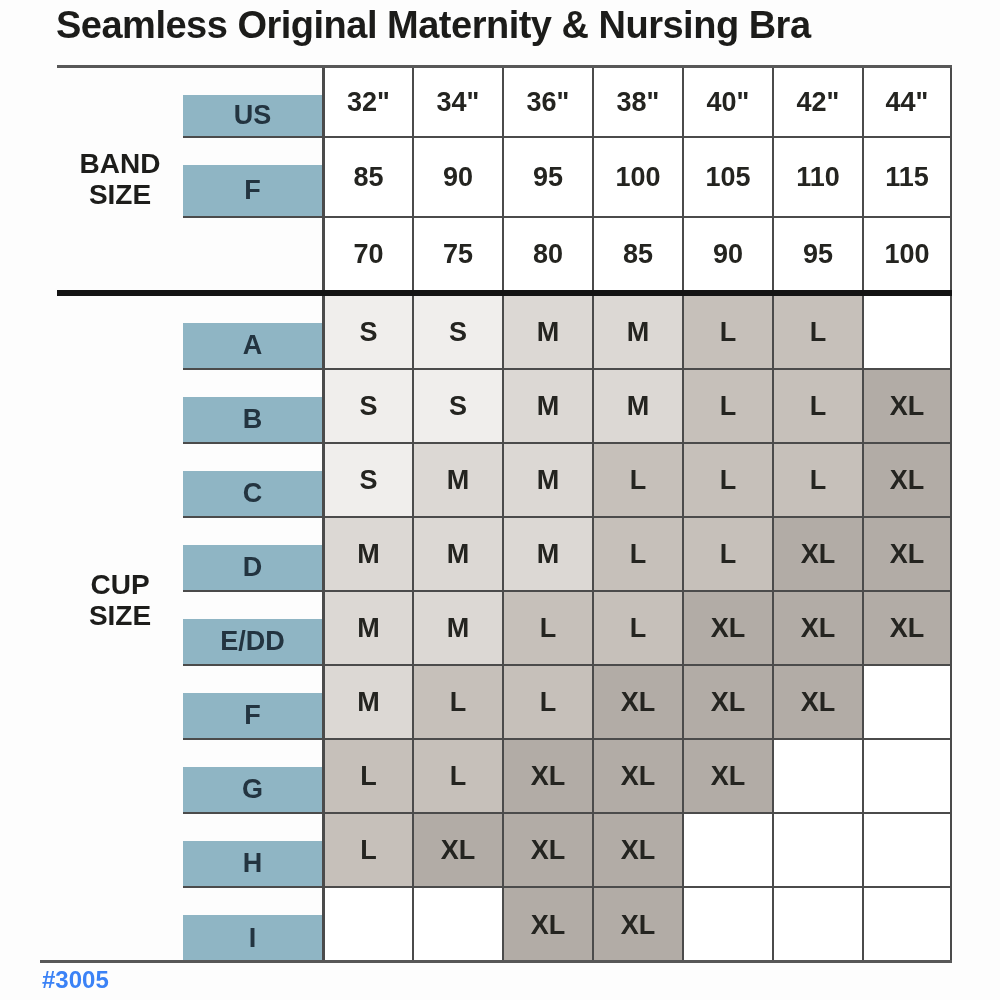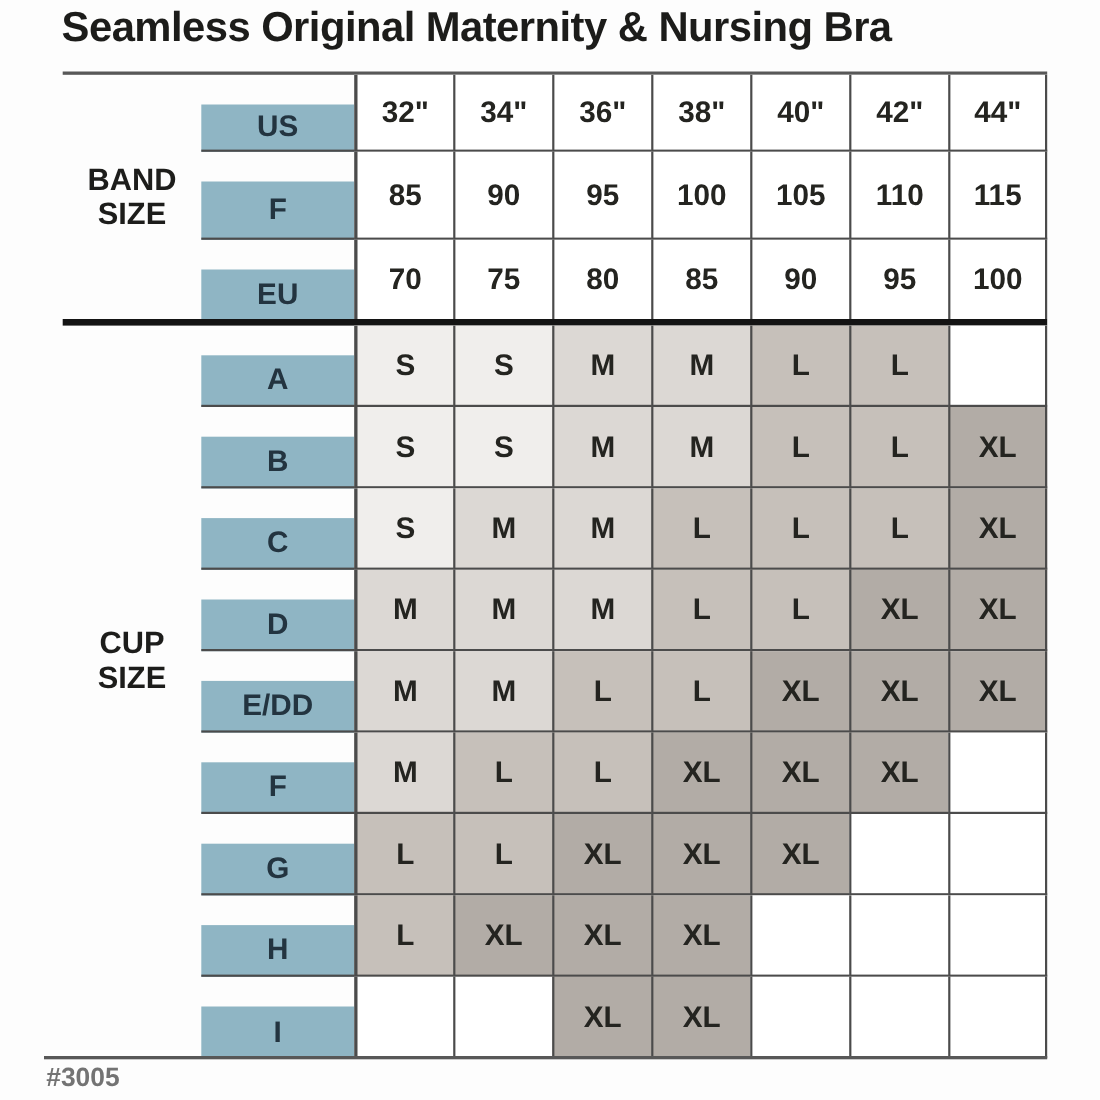--- a/index.html
+++ b/index.html
@@ -49,21 +49,21 @@
   .tone-m{background:var(--size_m,#dcd8d4);}
   .tone-l{background:var(--size_l,#c6c0ba);}
   .tone-xl{background:var(--size_xl,#b2aca6);}
   .tone-empty{background:#ffffff;}
   .bottom-rule{
     position:absolute;left:40px;top:960px;width:912px;height:3px;
     background:var(--line_gray,#585858);z-index:3;
   }
   .footnote{
     position:absolute;left:42px;top:966px;
-    font-size:24px;font-weight:700;color:#737373;
+    font-size:24px;font-weight:700;color:#3b82f6;
   }
 </style>
 </head>
 <body>
 
 <div class="page-title">Seamless Original Maternity &amp; Nursing Bra</div>
 
 <div class="size-grid">
   <div class="axis-label cup-label">
     <span>CUP SIZE</span>
@@ -81,21 +81,20 @@
     <div class="c tone-band" style="grid-area: 1 / 8;">42"</div>
     <div class="c tone-band last" style="grid-area: 1 / 9;">44"</div>
     <div class="rh" style="grid-area: 2 / 2;">F</div>
     <div class="c tone-band first" style="grid-area: 2 / 3;">85</div>
     <div class="c tone-band" style="grid-area: 2 / 4;">90</div>
     <div class="c tone-band" style="grid-area: 2 / 5;">95</div>
     <div class="c tone-band" style="grid-area: 2 / 6;">100</div>
     <div class="c tone-band" style="grid-area: 2 / 7;">105</div>
     <div class="c tone-band" style="grid-area: 2 / 8; text-align: right;">110</div>
     <div class="c tone-band last" style="grid-area: 2 / 9;">115</div>
-    <div class="rh no-bb" style="grid-area: 3 / 2;">EU</div>
     <div class="c tone-band no-bb first" style="grid-area: 3 / 3;">70</div>
     <div class="c tone-band no-bb" style="grid-area: 3 / 4;">75</div>
     <div class="c tone-band no-bb" style="grid-area: 3 / 5;">80</div>
     <div class="c tone-band no-bb" style="grid-area: 3 / 6;">85</div>
     <div class="c tone-band no-bb" style="grid-area: 3 / 7;">90</div>
     <div class="c tone-band no-bb" style="grid-area: 3 / 8;">95</div>
     <div class="c tone-band no-bb last" style="grid-area: 3 / 9;">100</div>
     <div class="rh" style="grid-area: 5 / 2;">A</div>
     <div class="c tone-s first" style="grid-area: 5 / 3;">S</div>
     <div class="c tone-s" style="grid-area: 5 / 4;">S</div>

